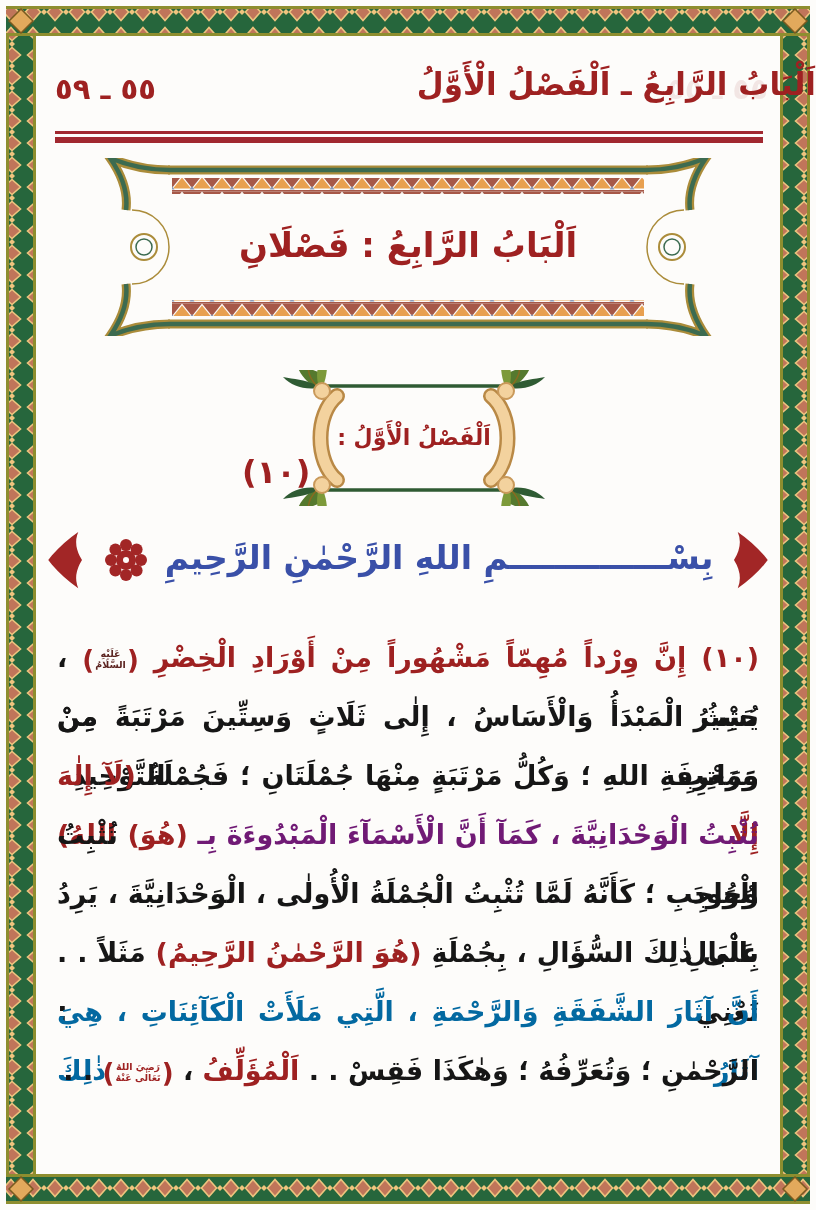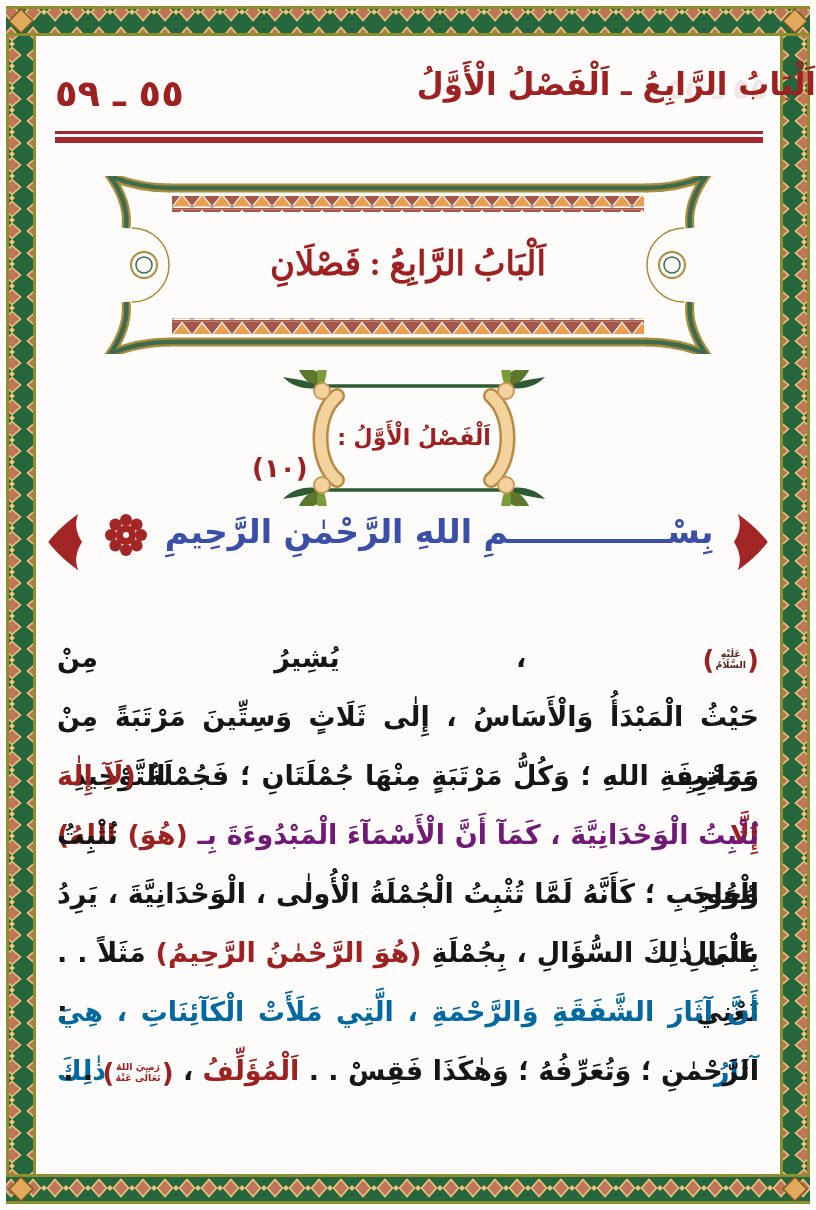--- a/index.html
+++ b/index.html
@@ -3,40 +3,40 @@
 <meta charset="utf-8">
 <style>
   html,body{margin:0;padding:0;background:#ffffff;}
   .page{position:relative;width:816px;height:1210px;background:#fdfcfa;
         font-family:"DejaVu Sans",sans-serif;overflow:hidden;direction:rtl;}
   .abs{position:absolute;}
   svg{display:block;}
 
   
   .hdr-title{left:0;right:0;top:66px;text-align:right;font-size:31px;font-weight:bold;color:#9e2121;}
-  .hdr-pages{left:55px;top:72px;font-size:37px;font-weight:bold;color:#9e2121;direction:rtl;}
+  .hdr-pages{left:55px;top:72px;font-size:29px;font-weight:bold;color:#9e2121;direction:rtl;}
   .hdr-ghost{right:48px;top:72px;font-size:29px;font-weight:bold;color:#f2e6e4;direction:rtl;}
   .rule{left:55px;right:53px;top:131px;}
   .rule .r1{height:3px;background:#a12830;margin-bottom:3px;}
   .rule .r2{height:6px;background:#a12830;}
 
   
-  .banner-box{left:102px;top:176px;width:612px;height:178px;font-family:Liberation Serif, serif;}
+  .banner-box{left:102px;top:158px;width:612px;height:178px;}
   .banner-title{position:absolute;inset:0;display:flex;align-items:center;justify-content:center;
                 font-size:34px;font-weight:bold;color:#9e2121;padding-bottom:4px;}
 
   
   .section-box{left:253px;top:370px;width:322px;height:136px;}
   .section-title{position:absolute;inset:0;display:flex;align-items:center;justify-content:center;
                  font-size:22px;font-weight:bold;color:#9e2121;padding-bottom:2px;}
-  .note-number{left:252px;top:453px;font-size:26px;font-weight:bold;color:#9e2121;direction:rtl;}
+  .note-number{left:242px;top:453px;font-size:32px;font-weight:bold;color:#9e2121;direction:rtl;}
 
   
   .basmala-row{left:0;right:0;top:512px;height:96px;display:flex;direction:ltr;
-               align-items:flex-start;justify-content:center;gap:16px;}
+               align-items:center;justify-content:center;gap:16px;}
   .basmala-text{color:#3a50a8;font-size:33px;font-weight:bold;direction:rtl;white-space:nowrap;padding-bottom:6px;}
 
   
   .body-text{left:57px;width:702px;top:628px;}
   .bline{height:59px;line-height:59px;font-size:27px;font-weight:bold;color:#161616;
          text-align:justify;text-align-last:justify;white-space:normal;direction:rtl;}
   .bline.last{text-align:right;text-align-last:right;}
   .seal{display:inline-flex;direction:ltr;align-items:center;vertical-align:middle;line-height:normal;}
   .seal .sp{font-size:26px;font-weight:bold;}
   .seal .stack{display:inline-flex;flex-direction:column;align-items:center;
@@ -172,21 +172,21 @@
       </g>
       <circle cx="23" cy="23" r="3" fill="#fdfcfa"></circle>
     </svg>
     <div class="basmala-text">بِسْــــــــــــــمِ اللهِ الرَّحْمٰنِ الرَّحِيمِ</div>
     <svg width="40" height="60" viewBox="0 0 40 64">
       <path d="M4,32 Q14,16 8,2 Q24,13 36,27 L40,32 L36,37 Q24,51 8,62 Q14,48 4,32 Z" fill="#a22626"></path>
     </svg>
   </div>
 
   <div class="abs body-text">
-      <div class="bline"><span class="seal" style="color: rgb(158, 33, 33);">
+      <div class="bline"><span style="color: rgb(158, 33, 33);">(١٠) إِنَّ وِرْداً مُهِمّاً مَشْهُوراً مِنْ أَوْرَادِ الْخِضْرِ </span><span class="seal" style="color: rgb(158, 33, 33);">
           <span class="sp">(</span>
           <span class="stack" style="color: rgb(92, 36, 32);">
             <span>عَلَيْهِ</span>
             <span>السَّلَامُ</span>
           </span>
           <span class="sp">)</span>
         </span><span style="color: rgb(22, 22, 22);"> ، يُشِيرُ مِنْ</span></div>
       <div class="bline"><span style="color: rgb(22, 22, 22); margin-left: 15px;">حَيْثُ الْمَبْدَأُ وَالْأَسَاسُ ، إِلٰى ثَلَاثٍ وَسِتِّينَ مَرْتَبَةً مِنْ مَرَاتِبِ التَّوْحِيدِ</span></div>
       <div class="bline"><span style="color: rgb(22, 22, 22);">وَمَعْرِفَةِ اللهِ ؛ وَكُلُّ مَرْتَبَةٍ مِنْهَا جُمْلَتَانِ ؛ فَجُمْلَةُ </span><span style="color: rgb(158, 33, 33);">(لَآ إِلٰهَ إِلَّا اللهُ)</span></div>
       <div class="bline"><span style="color: #701a75;">تُثْبِتُ الْوَحْدَانِيَّةَ ، كَمَآ أَنَّ الْأَسْمَآءَ الْمَبْدُوءَةَ بِـ </span><span style="color: rgb(158, 33, 33);">(هُوَ)</span><span style="color: rgb(22, 22, 22);"> تُثْبِتُ وُجُودَ</span></div>

